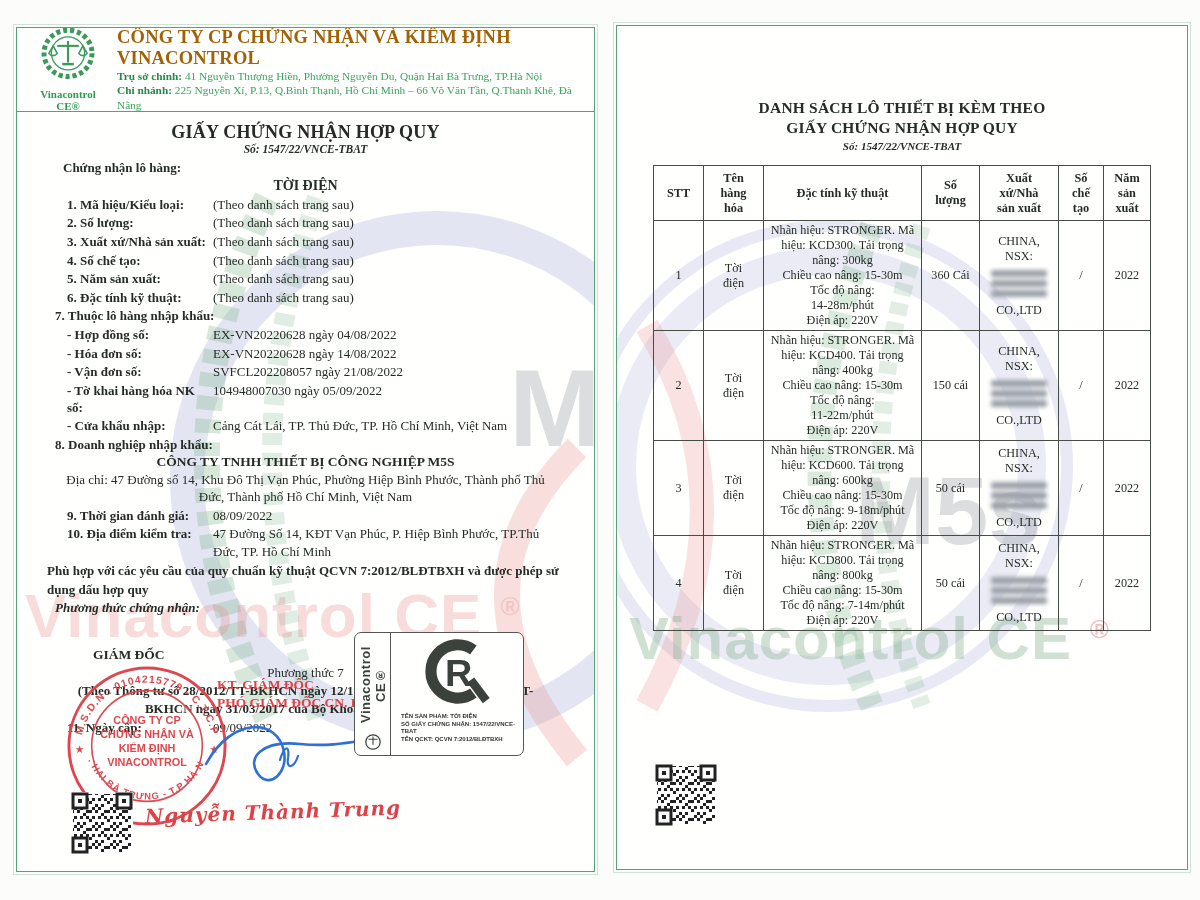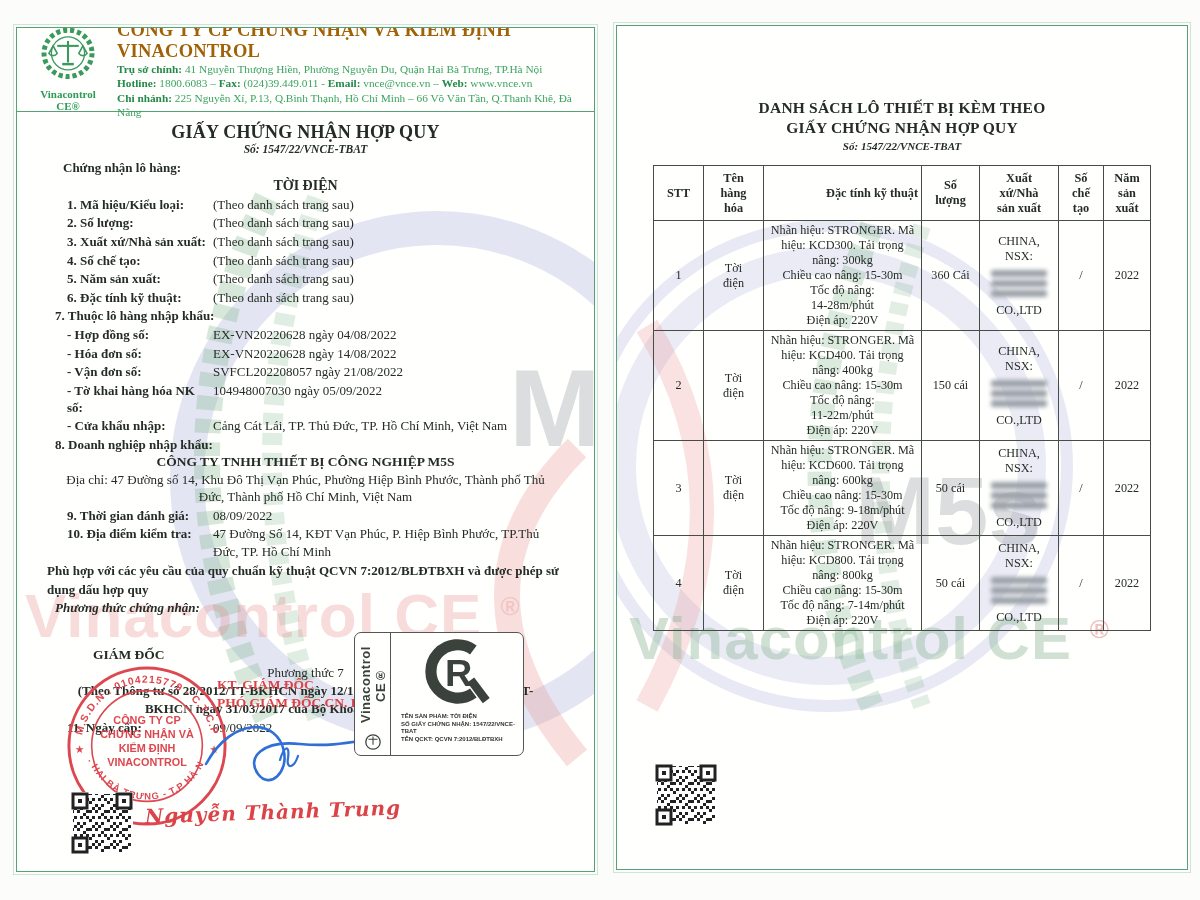--- a/index.html
+++ b/index.html
@@ -154,21 +154,20 @@
         <path d="M 17 22 l 5 9 a 6 6 0 0 1 -10 0 z" fill="none" stroke="#3a9a5c" stroke-width="2"></path>
         <path d="M 53 22 l 5 9 a 6 6 0 0 1 -10 0 z" fill="none" stroke="#3a9a5c" stroke-width="2"></path>
         <line x1="28" y1="44" x2="42" y2="44" stroke="#3a9a5c" stroke-width="3"></line>
       </svg>
       <div class="cap">Vinacontrol CE®</div>
     </div>
     <div class="hdr-text">
       <div class="hdr-company">CÔNG TY CP CHỨNG NHẬN VÀ KIỂM ĐỊNH VINACONTROL</div>
       <div id="hdr-lines">
           <div class="hdr-line"><b>Trụ sở chính:</b><span> 41 Nguyễn Thượng Hiền, Phường Nguyễn Du, Quận Hai Bà Trưng, TP.Hà Nội</span></div>
-          <div class="hdr-line"><b>Hotline:</b><span> 1800.6083 – </span><b>Fax:</b><span> (024)39.449.011 - </span><b>Email:</b><span> vnce@vnce.vn – </span><b>Web:</b><span> www.vnce.vn</span></div>
           <div class="hdr-line"><b>Chi nhánh:</b><span> 225 Nguyễn Xí, P.13, Q.Bình Thạnh, Hồ Chí Minh – 66 Võ Văn Tần, Q.Thanh Khê, Đà Nẵng</span></div>
         </div>
     </div>
   </div>
 
   <div class="bodyl">
     <div class="tcenter doc-title">GIẤY CHỨNG NHẬN HỢP QUY</div>
     <div class="tcenter doc-no">Số: 1547/22/VNCE-TBAT</div>
     <div class="lot-label">Chứng nhận lô hàng:</div>
     <div class="tcenter product">TỜI ĐIỆN</div>
@@ -345,21 +344,21 @@
         <col style="width: 79px;">
         <col style="width: 45px;">
         <col style="width: 47px;">
       </colgroup>
     <thead>
         <tr id="lots-head">
           <th style="white-space: pre-line;">STT</th>
           <th style="white-space: pre-line;">Tên
 hàng
 hóa</th>
-          <th style="white-space: pre-line; text-align: right;">Đặc tính kỹ thuật</th>
+          <th style="white-space: pre-line;">Đặc tính kỹ thuật</th>
           <th style="white-space: pre-line;">Số
 lượng</th>
           <th style="white-space: pre-line;">Xuất
 xứ/Nhà
 sản xuất</th>
           <th style="white-space: pre-line;">Số
 chế
 tạo</th>
           <th style="white-space: pre-line;">Năm
 sản

